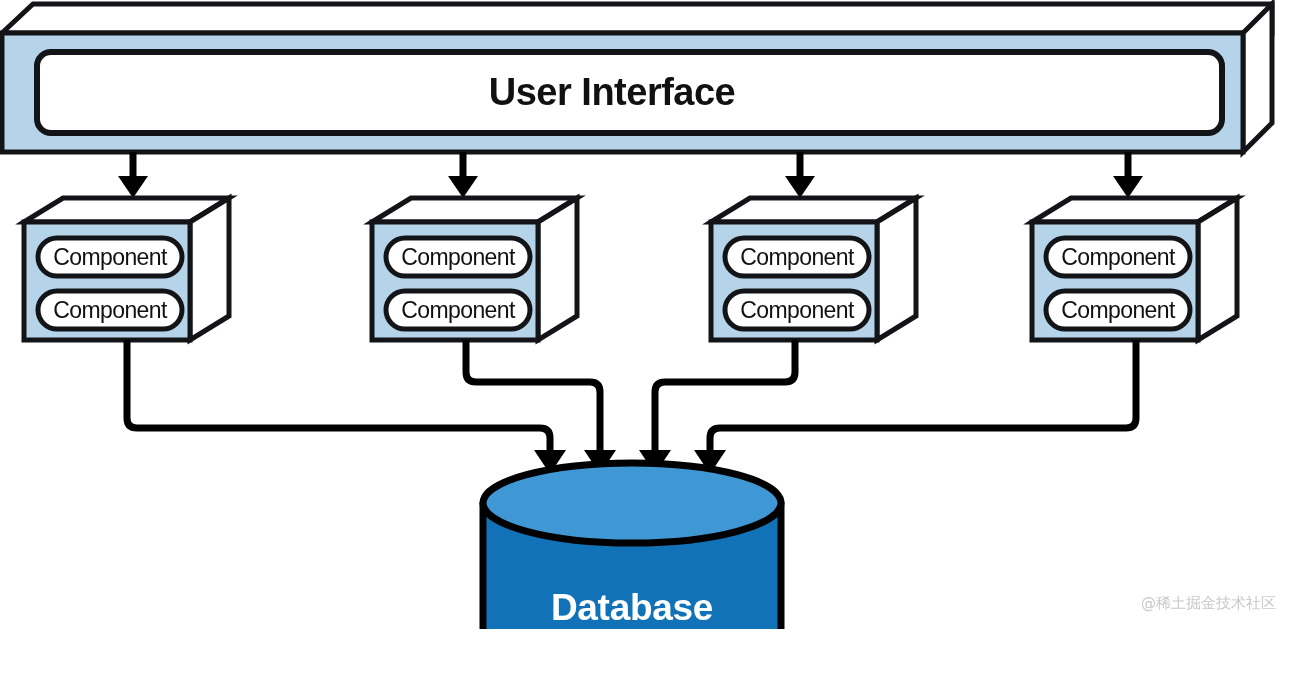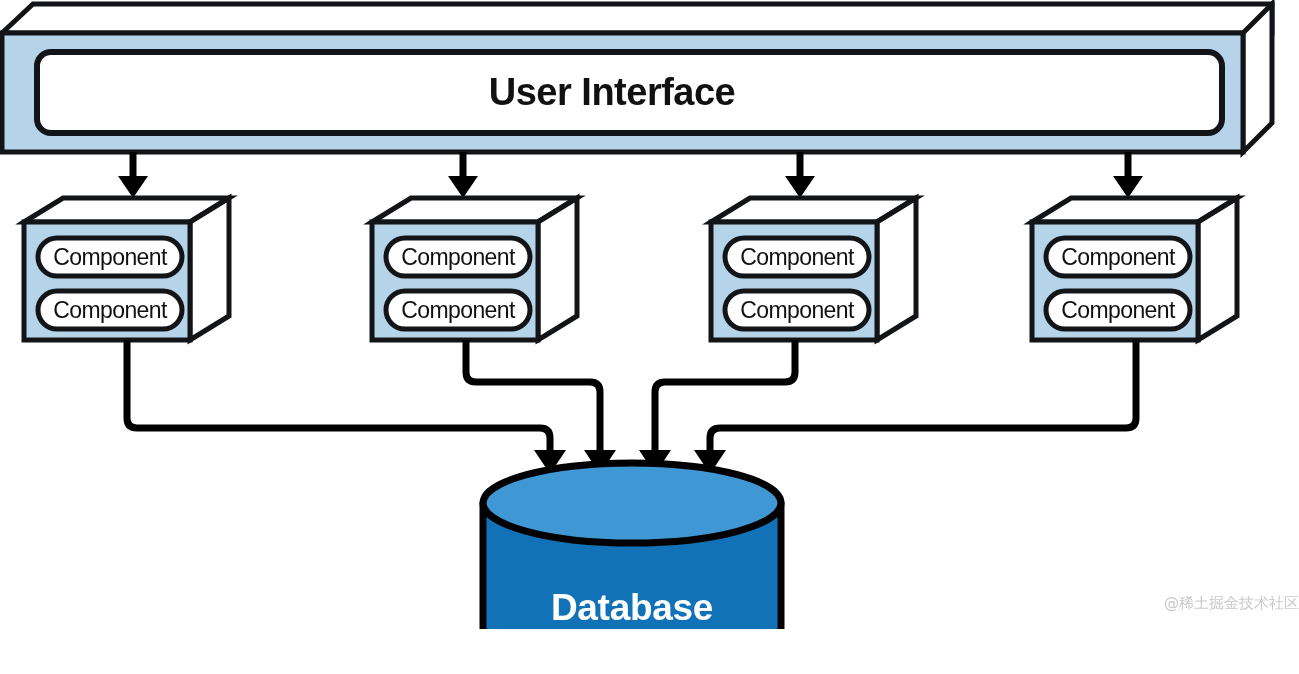--- a/index.html
+++ b/index.html
@@ -65,21 +65,21 @@
   }
   .label-db {
     font-family: "Liberation Sans", sans-serif;
     font-weight: bold;
     font-size: 37px;
     fill: #ffffff;
     letter-spacing: -0.3px;
   }
   .watermark {
     position: absolute;
-    right: 0;
+    right: 23px;
     bottom: 16px;
     color: #c9c9c9;
     font-size: 15px;
     font-family: "DejaVu Sans", sans-serif;
     white-space: nowrap;
     user-select: none;
   }
 </style>
 </head>
 <body>

